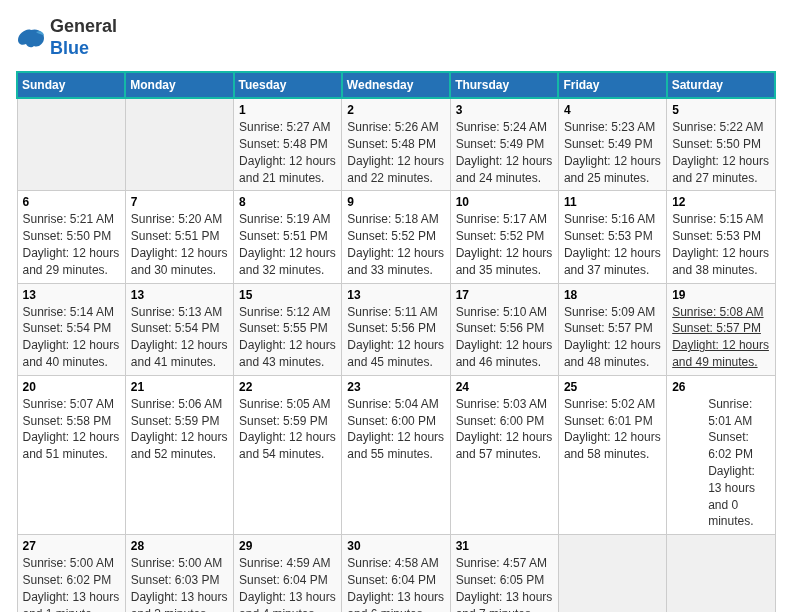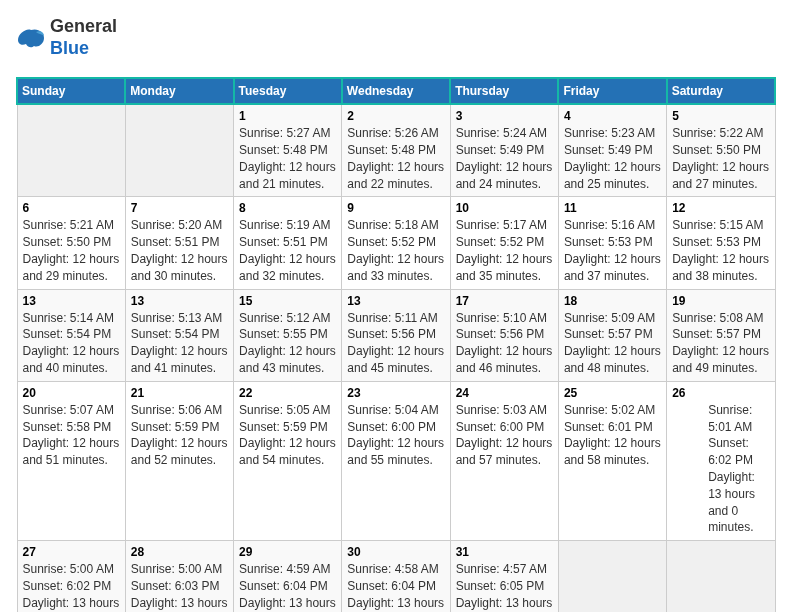--- a/index.html
+++ b/index.html
@@ -7,21 +7,21 @@
       font-family: Arial, sans-serif;
       background: #fff;
       width: 792px;
       min-height: 612px;
       padding: 16px;
     }
     .header {
       display: flex;
       justify-content: space-between;
       align-items: flex-start;
-      margin-bottom: 18px;
+      margin-bottom: 12px;
     }
     .logo {
       display: flex;
       align-items: center;
       gap: 4px;
     }
     .logo-text {
       font-size: 18px;
       font-weight: bold;
       line-height: 1.2;
@@ -227,21 +227,21 @@
 Daylight: 12 hours and 46 minutes.</div>
         </td>
         <td>
           <span class="day-num">18</span>
           <div class="day-info" style="white-space: pre-line;">Sunrise: 5:09 AM
 Sunset: 5:57 PM
 Daylight: 12 hours and 48 minutes.</div>
         </td>
         <td>
           <span class="day-num">19</span>
-          <div class="day-info" style="white-space: pre-line;">Sunrise: 5:08 AM
+          <div class="day-info" style="white-space: pre-line; text-decoration: underline;">Sunrise: 5:08 AM
 Sunset: 5:57 PM
 Daylight: 12 hours and 49 minutes.</div>
         </td>
       </tr>
       <tr>
         <td>
           <span class="day-num">20</span>
           <div class="day-info" style="white-space: pre-line;">Sunrise: 5:07 AM
 Sunset: 5:58 PM
 Daylight: 12 hours and 51 minutes.</div>

